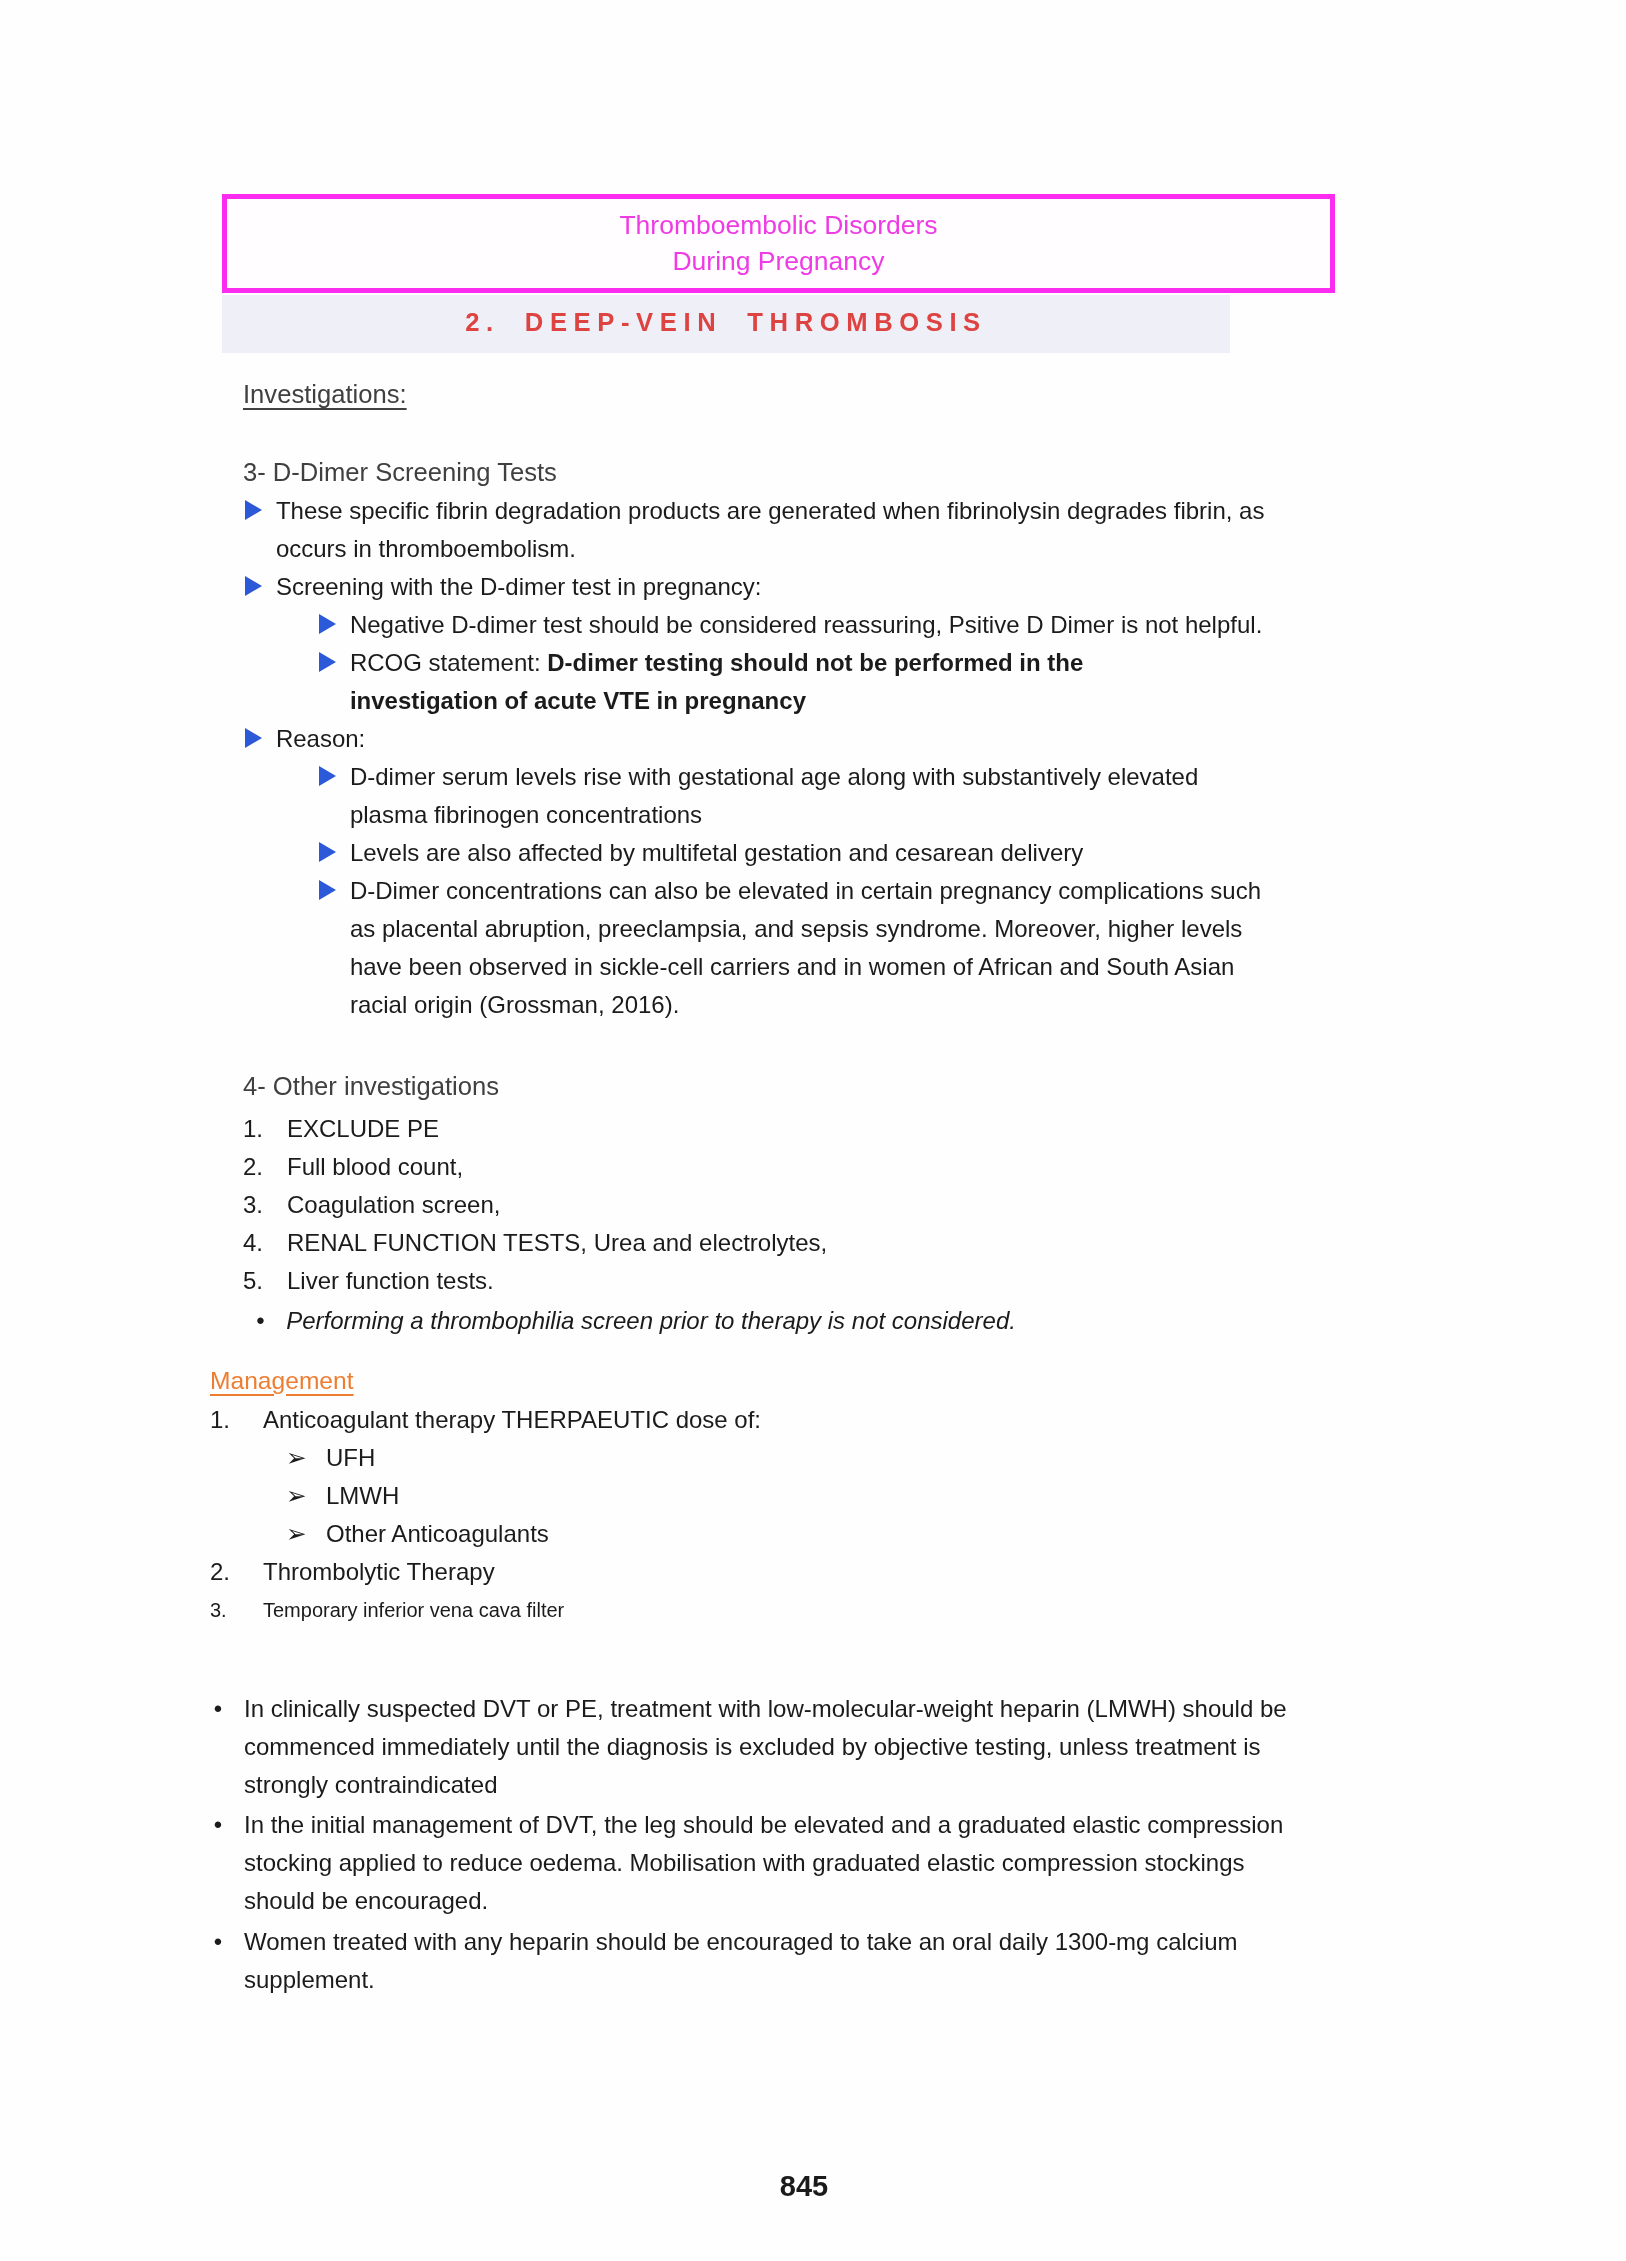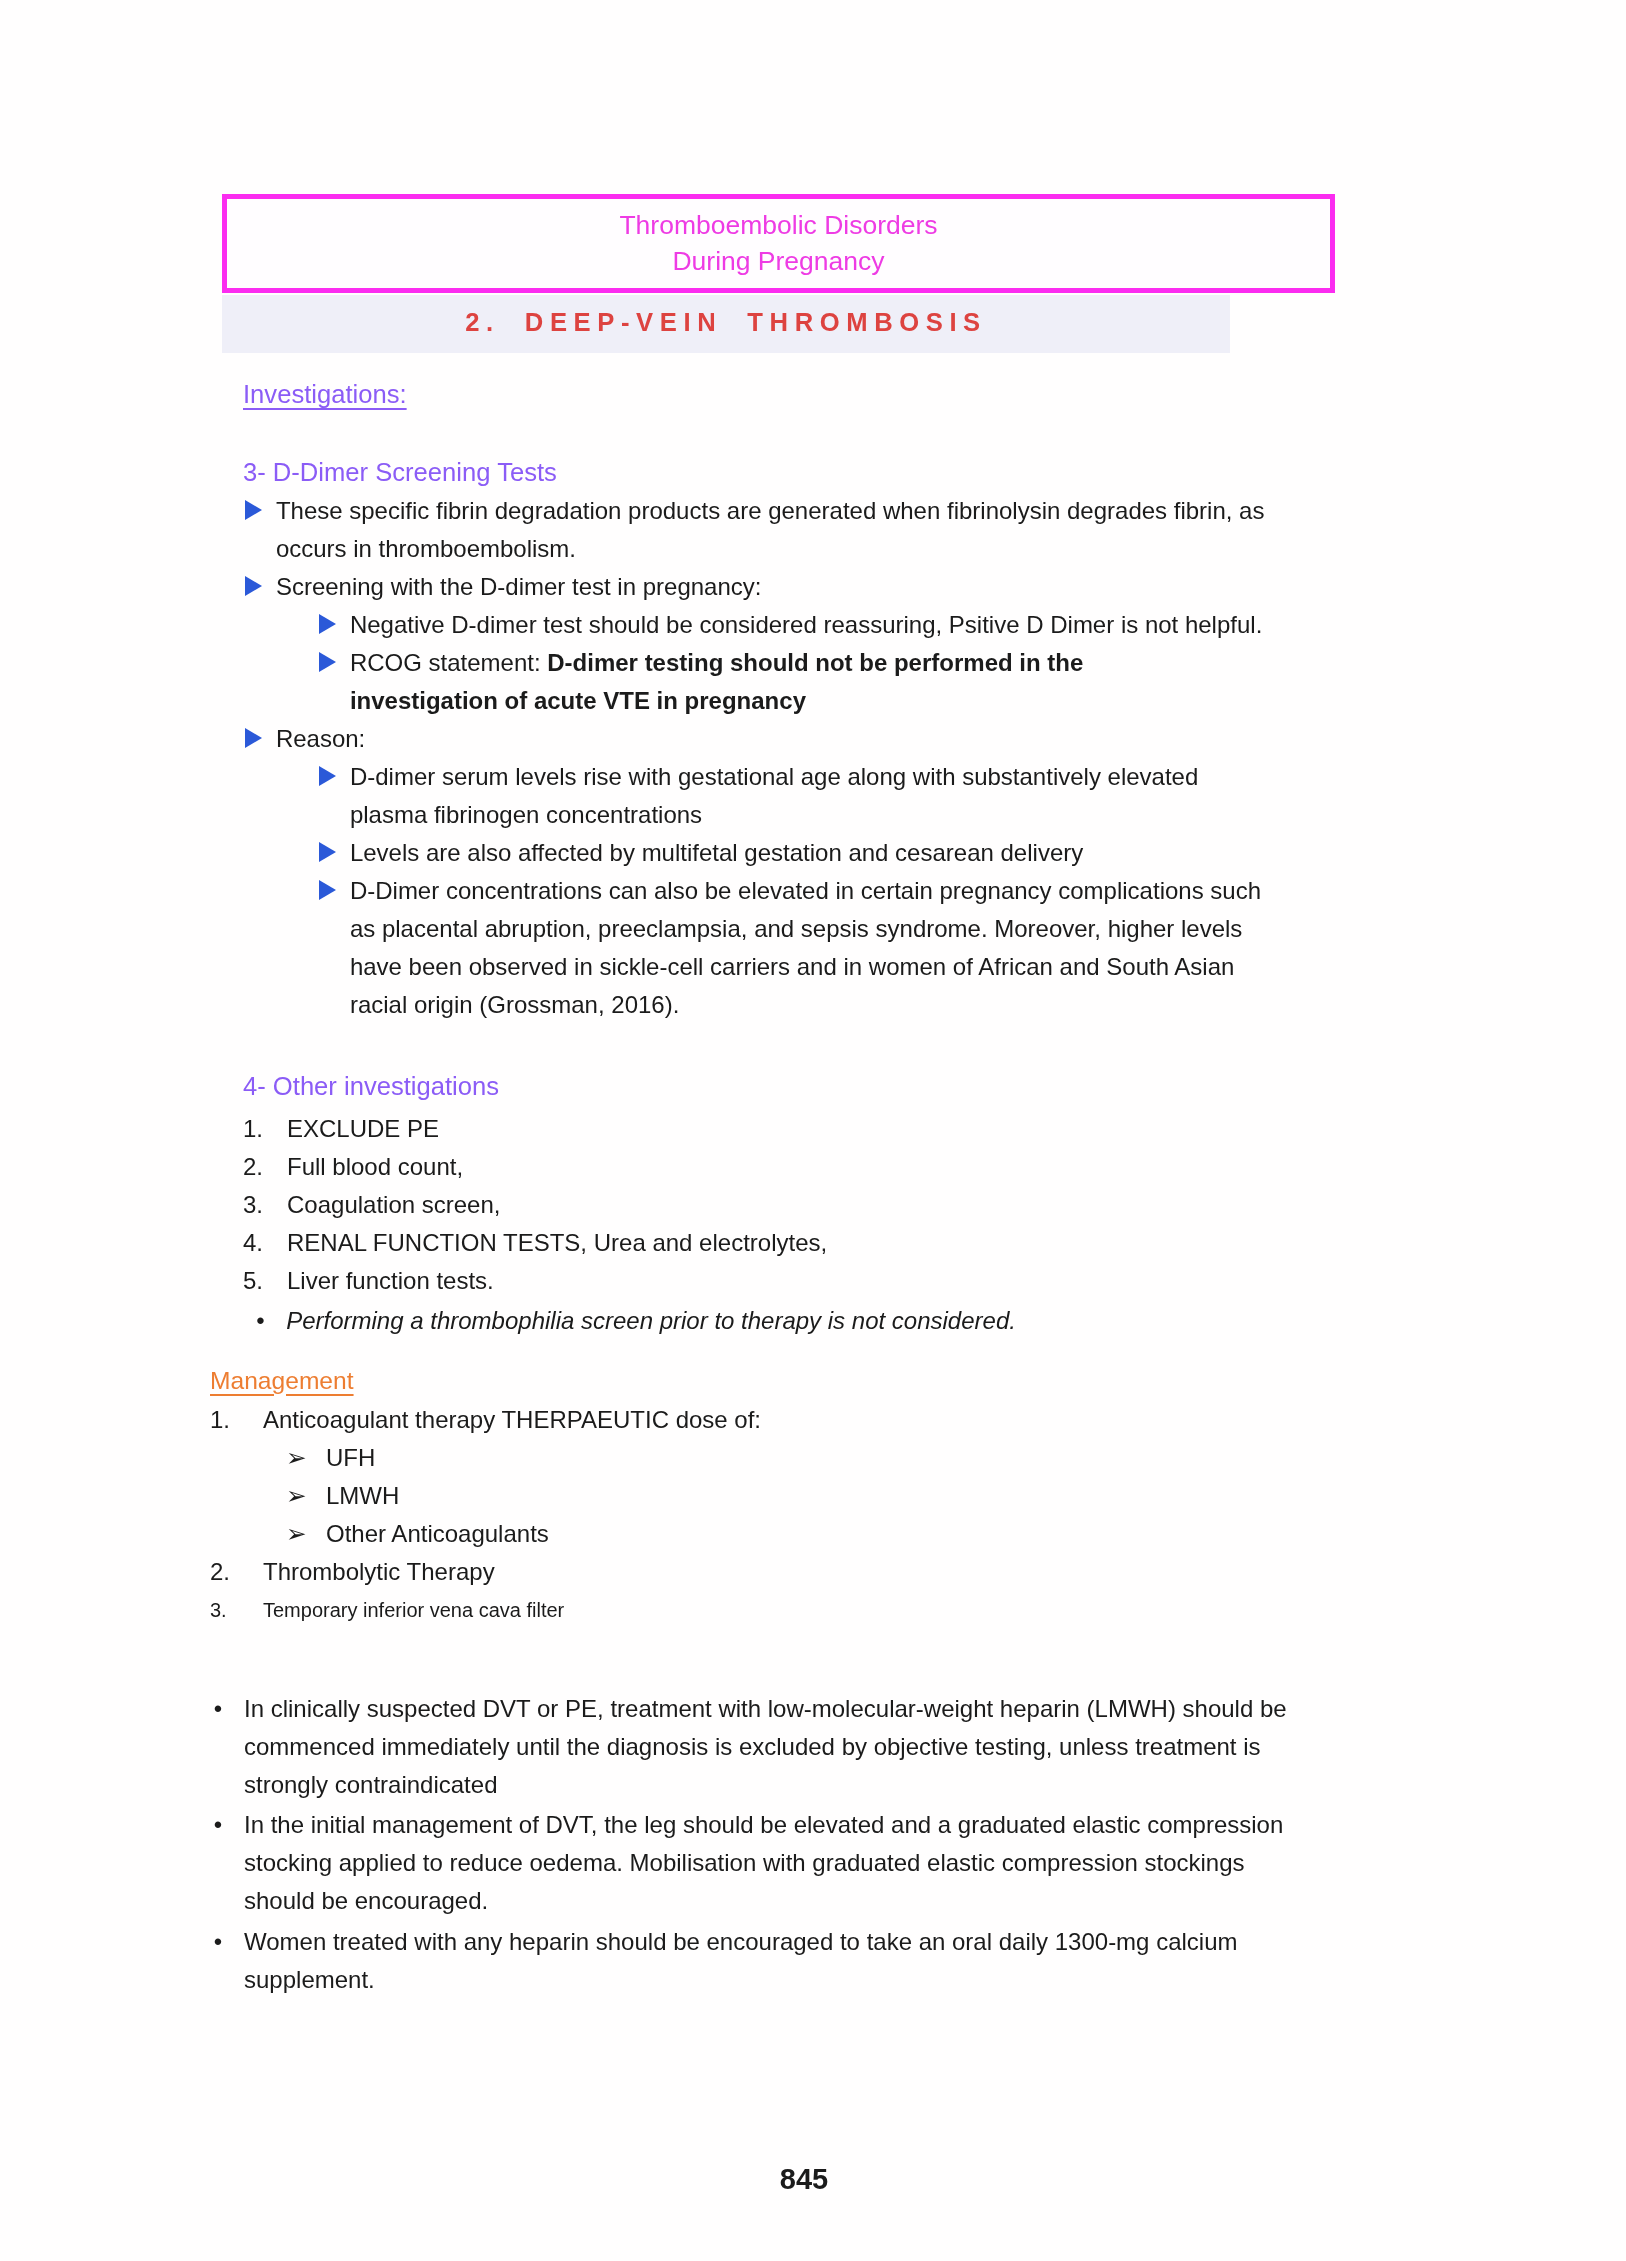--- a/index.html
+++ b/index.html
@@ -40,21 +40,21 @@
   .band-text {
     color: #dd4340;
     font-weight: bold;
     font-size: 25.6px;
     letter-spacing: 6.6px;
     word-spacing: 11.4px;
   }
 
   
   .inv { margin: 21px 217px 0 243px; }
-  .h-blue { color: #8b5cf6; font-size: 25.6px; line-height: 40px; }
+  .h-blue { color: #404040; font-size: 25.6px; line-height: 40px; }
   .u { text-decoration: underline; text-underline-offset: 4.7px; }
   .sp-a { margin-top: 38px; }
   .sp-b { margin-top: 42px; }
 
   .brow { display: flex; align-items: flex-start; }
   .tri {
     flex: none; width: 0; height: 0;
     border-left: 17px solid #2b59d8;
     border-top: 10.4px solid transparent;
     border-bottom: 10.4px solid transparent;
@@ -88,21 +88,21 @@
   .small-num { width: 53px; }
 
   
   .notes { margin: 61px 217px 0 210px; }
   .note { display: flex; margin-top: 2.8px; }
   .note .dot { flex: none; width: 34px; padding-left: 3.8px; box-sizing: border-box; }
   .note .btext { max-width: 1046px; }
 
   
   .footer {
-    position: absolute; left: 0; right: 19px; bottom: 64px;
+    position: absolute; left: 0; right: 19px; bottom: 57px;
     text-align: center; font-weight: bold; font-size: 29px;
   }
 </style>
 </head>
 <body>
 
 <div class="doc">
 
   <div class="title-box">
     <div class="title-line">Thromboembolic Disorders</div>

